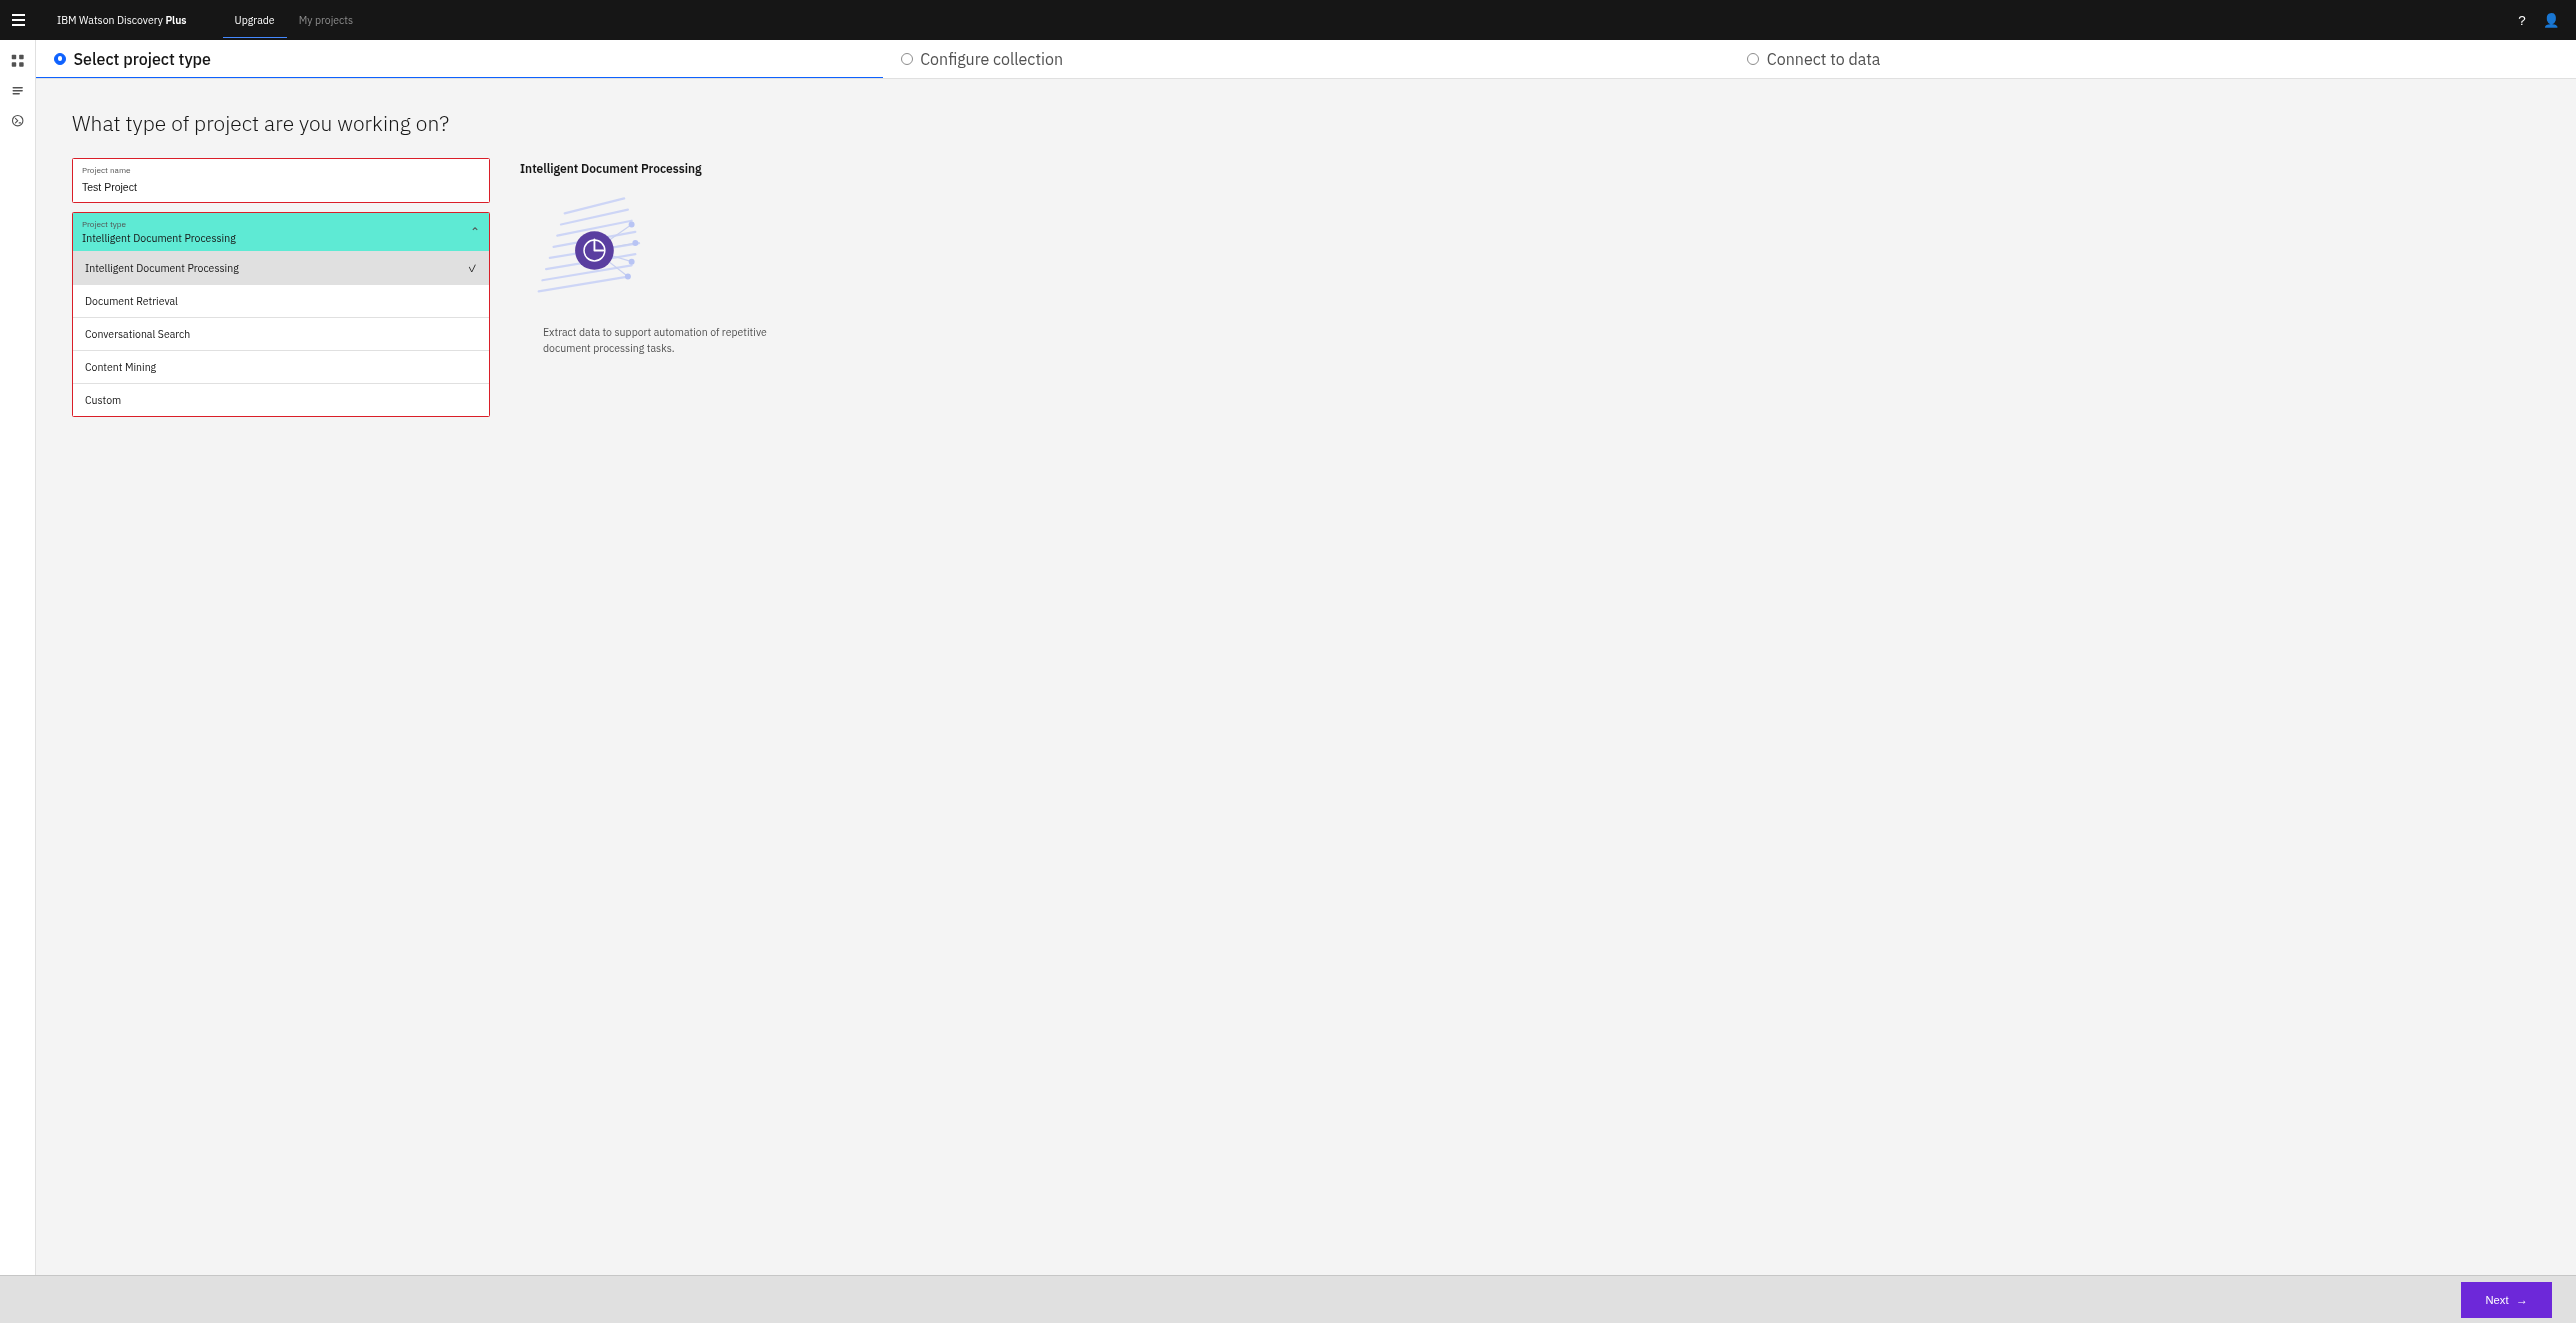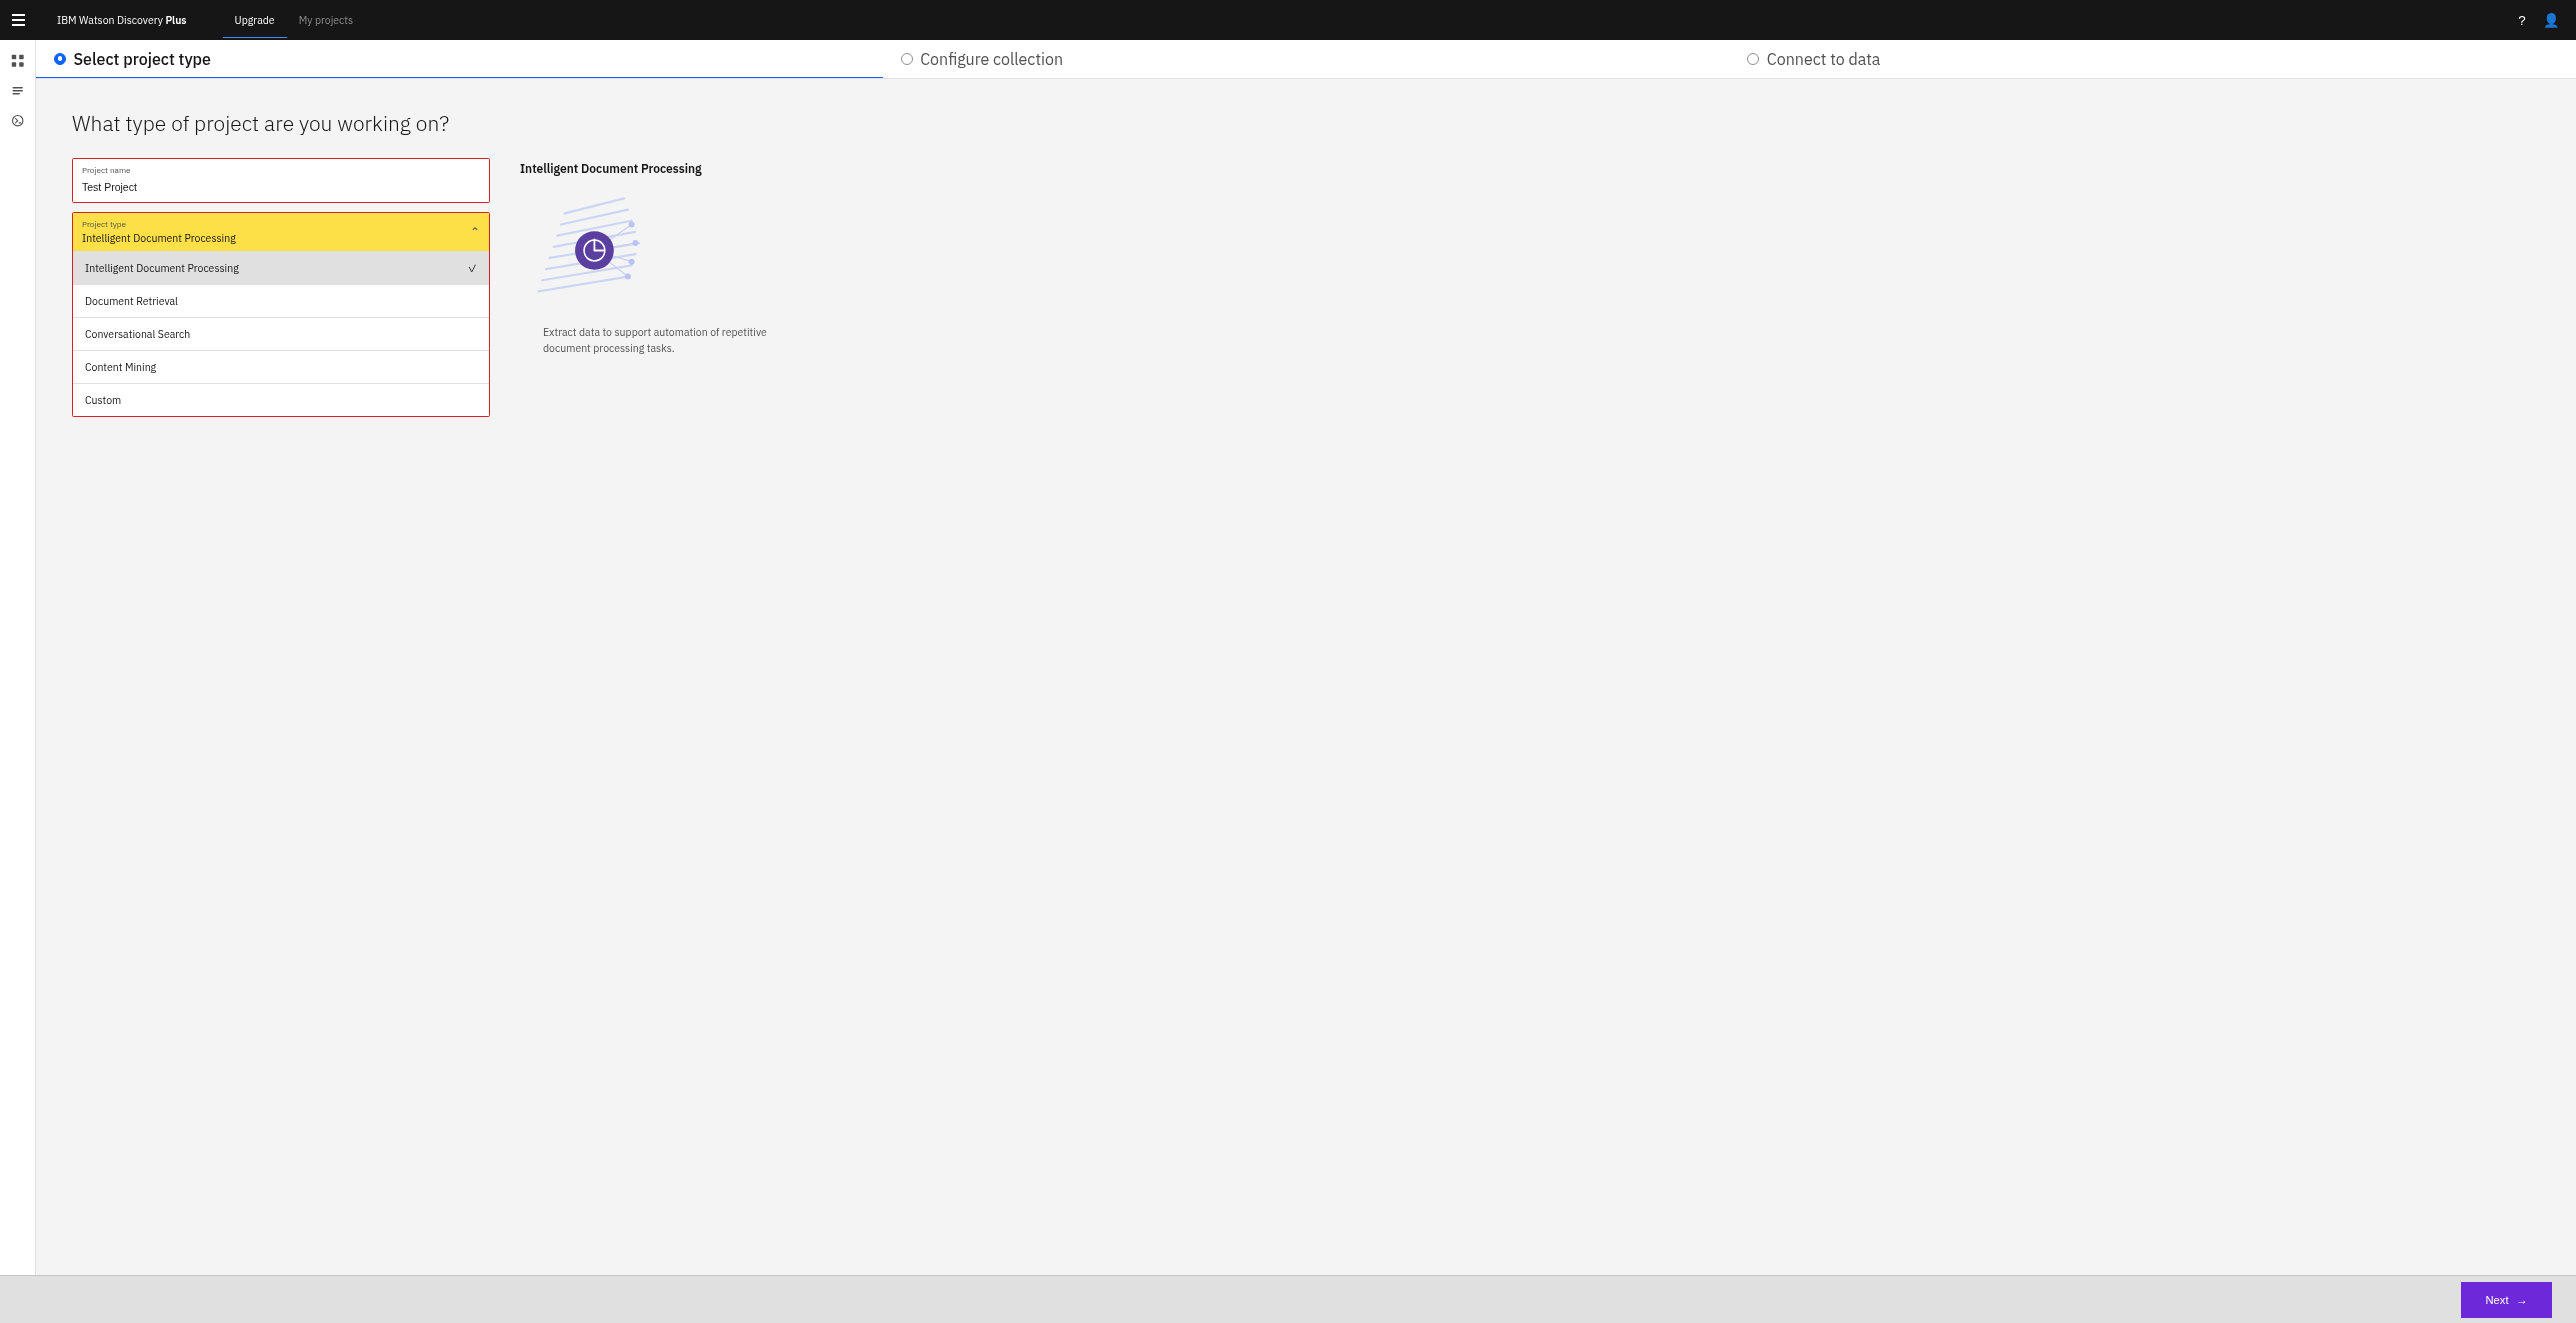--- a/index.html
+++ b/index.html
@@ -201,21 +201,21 @@
       background: transparent;
     }
 
     
     .select-header {
       display: flex;
       align-items: center;
       justify-content: space-between;
       padding: 6px 9px;
       cursor: pointer;
-      background: #fde047;
+      background: #5eead4;
     }
     .select-header-label {
       font-size: 8.2px;
       color: #525252;
       margin-bottom: 1.5px;
     }
     .select-selected {
       font-size: 10.5px;
       color: #161616;
     }

